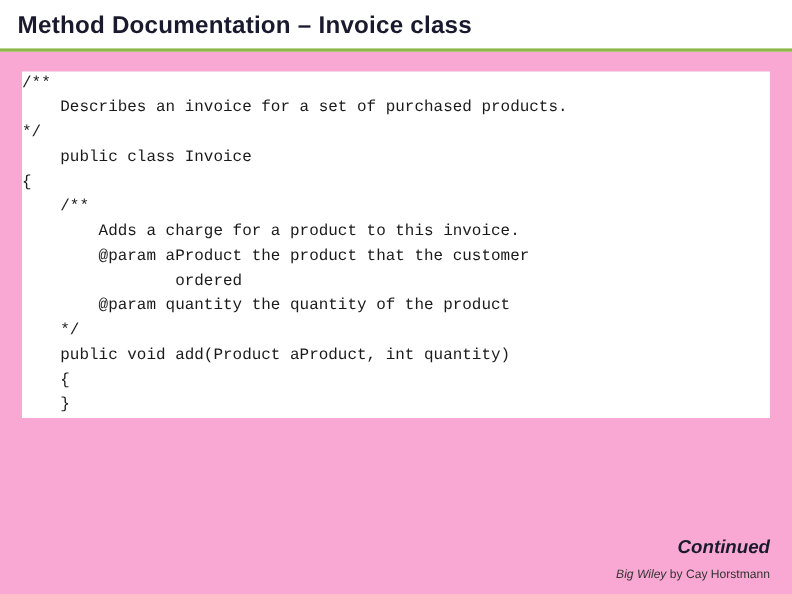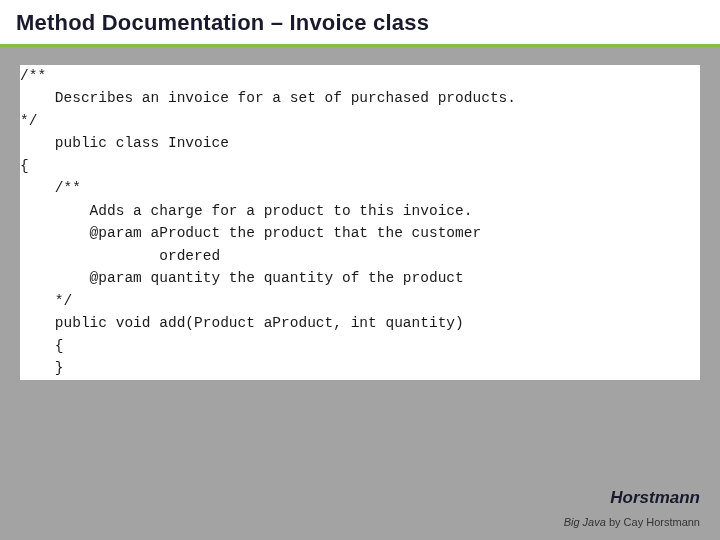--- a/index.html
+++ b/index.html
@@ -12,21 +12,21 @@
       width: 720px;
       height: 540px;
       background: #ffffff;
       font-family: Arial, Helvetica, sans-serif;
       overflow: hidden;
     }
 
     .slide-container {
       width: 720px;
       height: 540px;
-      background: #a3a3a3;
+      background: #f9a8d4;
       display: flex;
       flex-direction: column;
     }
 
     .header {
       background: #ffffff;
       border-bottom: 3px solid #8db84a;
       padding: 10px 16px 8px 16px;
       display: flex;
       align-items: center;
@@ -98,19 +98,19 @@
         @param aProduct the product that the customer
                 ordered
         @param quantity the quantity of the product
     */
     public void add(Product aProduct, int quantity)
     {
     }</div>
   </div>
 
   <div class="footer-area">
-    <span class="continued-text">Horstmann</span>
+    <span class="continued-text">Continued</span>
     <div class="copyright-text">
-      <span><em>Big Java</em> by Cay Horstmann</span><br>
+      <span><em>Big Wiley</em> by Cay Horstmann</span><br>
     </div>
   </div>
 
 </div>
 
 </body></html>

